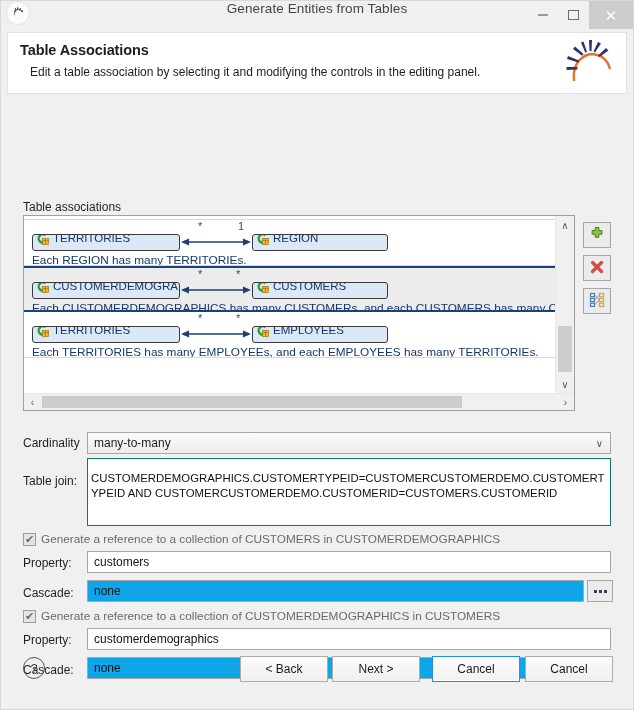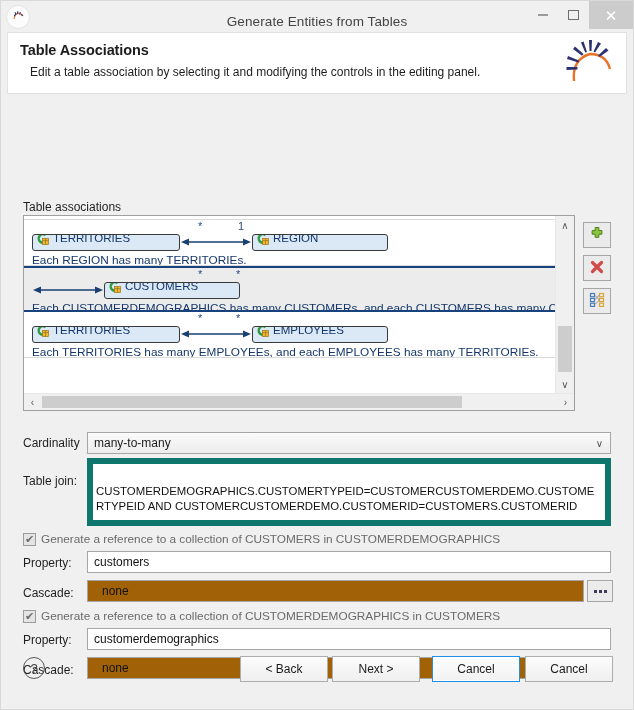--- a/index.html
+++ b/index.html
@@ -16,21 +16,21 @@
     position:relative;width:634px;height:710px;
     background:#f0f0f0;
     border:1px solid #d9d9d9;
     box-sizing:border-box;
     display:flex;flex-direction:column;
   }
   
   .titlebar{
     height:28px;flex:0 0 28px;
     background:#f0f0f0;
-    display:flex;align-items:flex-end;
+    display:flex;align-items:flex-start;
     position:relative;
     gap:16px;
   }
   .app-icon{
     width:22px;height:22px;margin-left:5px;
     border-radius:50%;
     background:#fcfcfc;
     border:1px solid #e3e3e3;
     position:relative;
     display:flex;align-items:center;justify-content:center;
@@ -185,22 +185,22 @@
     background:linear-gradient(#fbfbfb,#ececec);
     border:1px solid #a6a6a6;box-sizing:border-box;
     display:flex;align-items:center;
     padding-left:6px;font-size:12px;color:#1a1a1a;
   }
   .combo .carat{
     margin-left:auto;margin-right:7px;color:#555;font-size:10px;
   }
   .joinbox{
     position:absolute;left:86px;top:364px;width:524px;height:68px;
-    background:#ffffff;border:6px solid #0f766e;box-sizing:border-box;
-    padding:20px 3px;
+    background:#ffffff;border:1px solid #0f766e;box-sizing:border-box;
+    padding:12px 3px;
     font-size:11.4px;color:#111;
     line-height:15px;
     overflow:hidden;
     word-break:break-all;
   }
   .cbrow{
     position:absolute;left:22px;display:flex;align-items:center;
   }
   .cbox{
     width:13px;height:13px;background:#e4e4e4;border:1px solid #9c9c9c;
@@ -209,23 +209,23 @@
     color:#6c6c6c;font-size:11px;line-height:11px;
   }
   .cbtext{font-size:11.8px;color:#6a6a6a;}
   .txtinput{
     position:absolute;height:22px;background:#ffffff;
     border:1px solid #a6a6a6;box-sizing:border-box;
     display:flex;align-items:center;padding-left:6px;
     font-size:12px;color:#111;
   }
   .roinput{
-    position:absolute;height:22px;background:#a16207;
+    position:absolute;height:22px;background:#0ea5e9;
     border:1px solid #a6a6a6;box-sizing:border-box;
-    display:flex;align-items:center;padding-left:14px;
+    display:flex;align-items:center;padding-left:6px;
     font-size:12px;color:#111;
   }
   .dotbtn{
     position:absolute;width:26px;height:22px;
     background:#ebebeb;border:1px solid #a6a6a6;box-sizing:border-box;
     display:flex;align-items:center;justify-content:center;
   }
   .dotbtn .dots{display:flex;gap:2px;}
   .dotbtn .dots i{width:3px;height:3px;background:#3c3c5a;display:block;}
   .footer{
@@ -348,20 +348,31 @@
           </div>
           <div class="assoc-desc">Each REGION has many TERRITORIEs.</div>
         </div>
 
         <div class="assoc-row selected">
           <div class="card-line">
             <span class="card-star" style="left:166px">*</span>
             <span class="card-star" style="left:204px">*</span>
           </div>
           <div class="row-diagram">
+            <div class="tbl-chip" style="width:148px">
+              <span class="tbl-icon">
+                <svg width="13" height="13" viewBox="0 0 13 13">
+                    <path d="M9.5 3.2A4.2 4.2 0 1 0 9.5 9.8" fill="none" stroke="#2e9b3c" stroke-width="2.4"></path>
+                    <rect x="6.5" y="6.5" width="6" height="6" fill="#f2b632" stroke="#9a7413" stroke-width=".7"></rect>
+                    <line x1="6.5" y1="8.6" x2="12.5" y2="8.6" stroke="#9a7413" stroke-width=".7"></line>
+                    <line x1="9.5" y1="6.5" x2="9.5" y2="12.5" stroke="#9a7413" stroke-width=".7"></line>
+                  </svg>
+              </span>
+              <span class="tname">CUSTOMERDEMOGRA</span>
+            </div>
             <div class="arrowwrap">
               <svg width="72" height="14" viewBox="0 0 72 14">
                   <line x1="6" y1="7" x2="66" y2="7" stroke="#1b3f73" stroke-width="1.4"></line>
                   <polygon points="1,7 9,3.5 9,10.5" fill="#1b3f73"></polygon>
                   <polygon points="71,7 63,3.5 63,10.5" fill="#1b3f73"></polygon>
                 </svg>
             </div>
             <div class="tbl-chip" style="width:136px">
               <span class="tbl-icon">
                 <svg width="13" height="13" viewBox="0 0 13 13">

